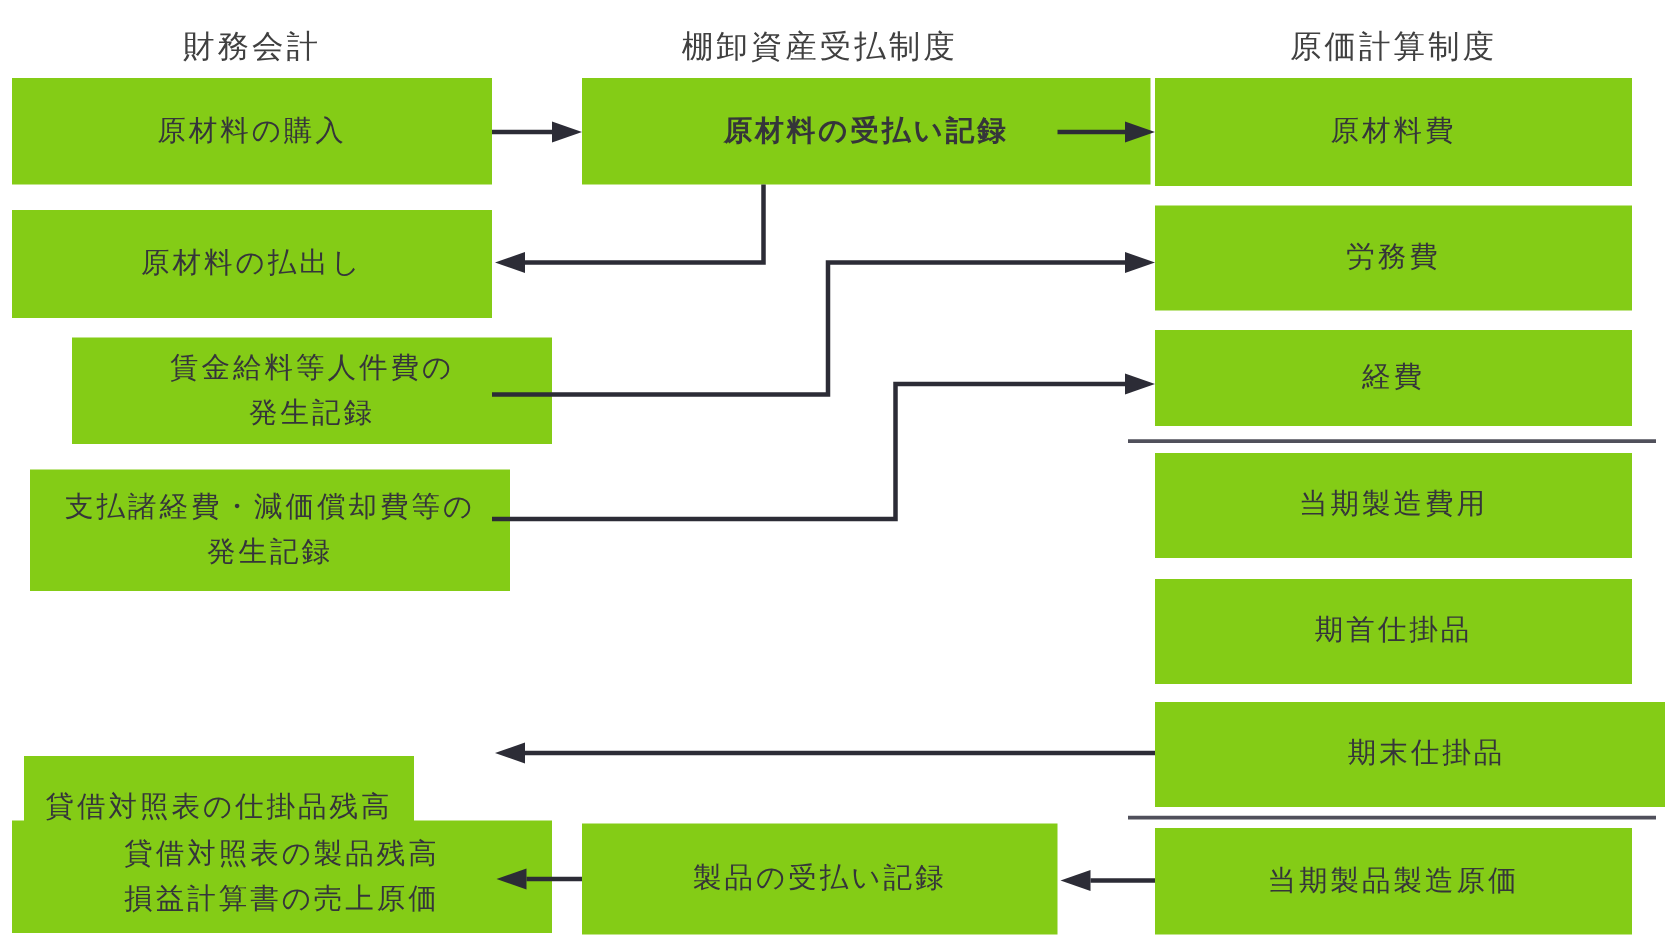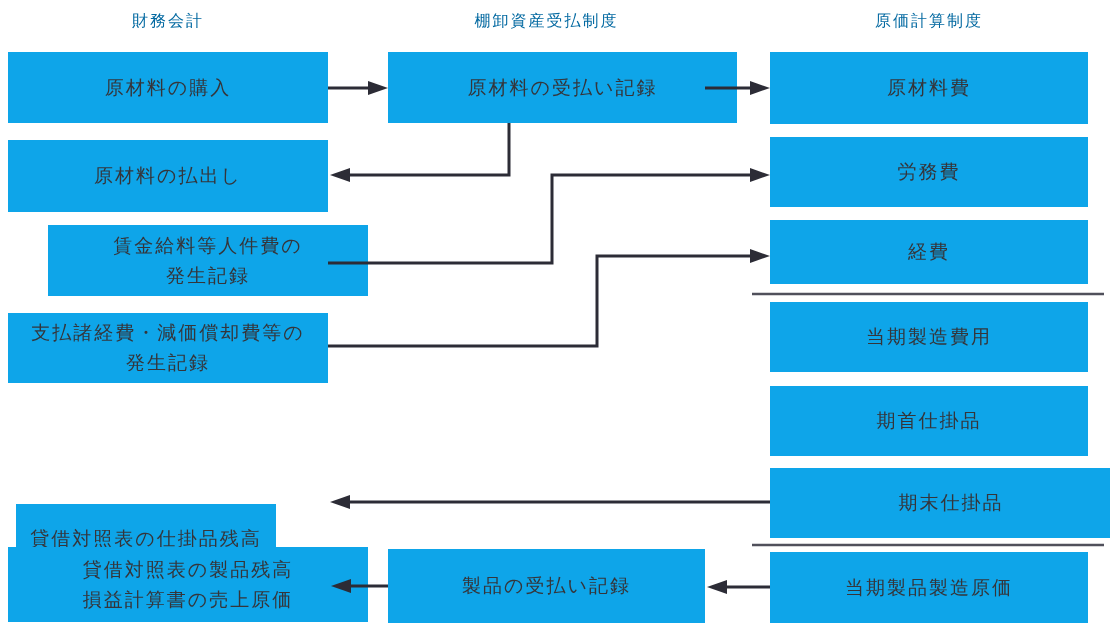--- a/index.html
+++ b/index.html
@@ -1,26 +1,26 @@
 <!DOCTYPE html>
 <html><head>
 <meta charset="utf-8">
 <style>
   html,body{margin:0;padding:0;background:#ffffff;}
   .stage{
     position:relative;width:1110px;height:629px;background:#ffffff;
     font-family:"Liberation Sans","DejaVu Sans",sans-serif;overflow:hidden;
   }
   .col-header{
-    position:absolute;top:8px;height:26px;
+    position:absolute;top:18px;height:26px;
     display:flex;align-items:center;justify-content:center;
-    font-size:16px;color:#0369a1;letter-spacing:2px;font-weight:400;
+    font-size:21px;color:#404040;letter-spacing:2px;font-weight:400;
   }
   .box{
-    position:absolute;background:#0ea5e9;color:#35353a;
+    position:absolute;background:#84cc16;color:#35353a;
     display:flex;align-items:center;justify-content:center;text-align:center;
     font-size:19px;line-height:30px;white-space:pre-line;letter-spacing:2px;
   }
   svg.overlay{position:absolute;left:0;top:0;pointer-events:none;}
   .conn{stroke:#2c2c36;stroke-width:3;fill:none;}
   .head{fill:#2c2c36;stroke:none;}
   .rule{stroke:#50505b;stroke-width:2.5;}
 </style>
 </head>
 <body>
@@ -28,27 +28,27 @@
 <div class="stage">
 
   <div class="col-header" style="left:8px;width:320px;">財務会計</div>
   <div class="col-header" style="left:770px;width:318px;">原価計算制度</div>
   <div class="col-header" style="left:388px;width:317px;">棚卸資産受払制度</div>
 
   <div class="box" style="left:8px;top:52px;width:320px;height:71px;">原材料の購入</div>
   <div class="box" style="left:8px;top:140px;width:320px;height:72px;">原材料の払出し</div>
   <div class="box" style="left:8px;top:225px;width:320px;height:71px;margin-left:40px;">賃金給料等人件費の
 発生記録</div>
-  <div class="box" style="left:8px;top:313px;width:320px;height:70px;">支払諸経費・減価償却費等の
+  <div class="box" style="left:20px;top:313px;width:320px;height:81px;">支払諸経費・減価償却費等の
 発生記録</div>
   <div class="box" style="left:16px;top:468px;width:260px;height:70px;margin-top:36px;">貸借対照表の仕掛品残高</div>
   <div class="box" style="left:8px;top:547px;width:360px;height:75px;">貸借対照表の製品残高
 損益計算書の売上原価</div>
 
-  <div class="box" style="left:388px;top:52px;width:349px;height:71px;">原材料の受払い記録</div>
+  <div class="box" style="left:388px;top:52px;width:379px;height:71px;font-weight:bold;">原材料の受払い記録</div>
   <div class="box" style="left:388px;top:549px;width:317px;height:74px;">製品の受払い記録</div>
 
   <div class="box" style="left:770px;top:52px;width:318px;height:72px;">原材料費</div>
   <div class="box" style="left:770px;top:220px;width:318px;height:64px;">経費</div>
   <div class="box" style="left:770px;top:137px;width:318px;height:70px;">労務費</div>
   <div class="box" style="left:770px;top:302px;width:318px;height:70px;">当期製造費用</div>
   <div class="box" style="left:770px;top:386px;width:318px;height:70px;">期首仕掛品</div>
   <div class="box" style="left:770px;top:468px;width:362px;height:70px;">期末仕掛品</div>
   <div class="box" style="left:770px;top:552px;width:318px;height:71px;">当期製品製造原価</div>
 

